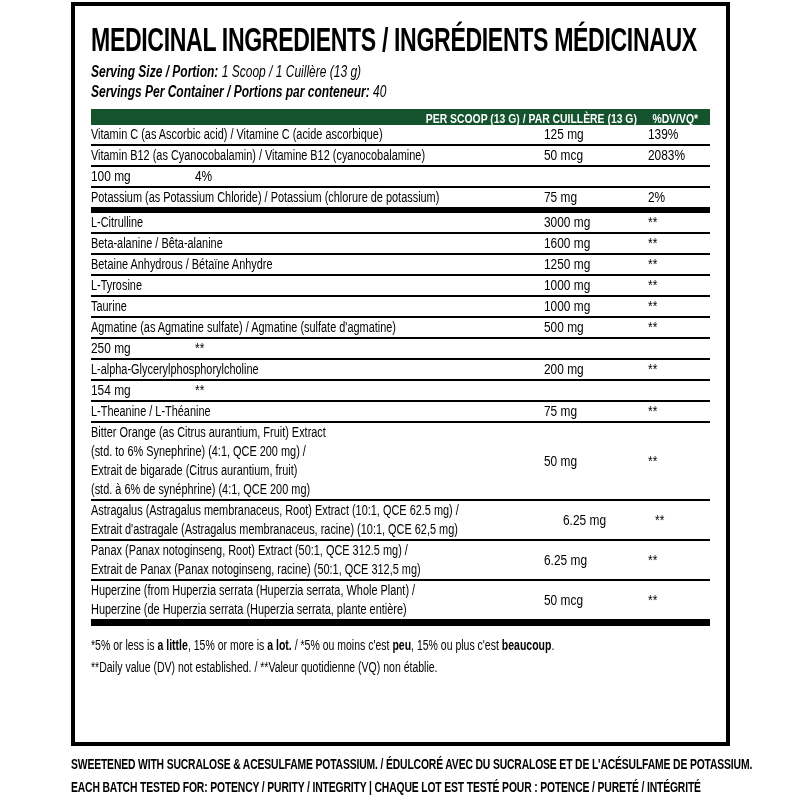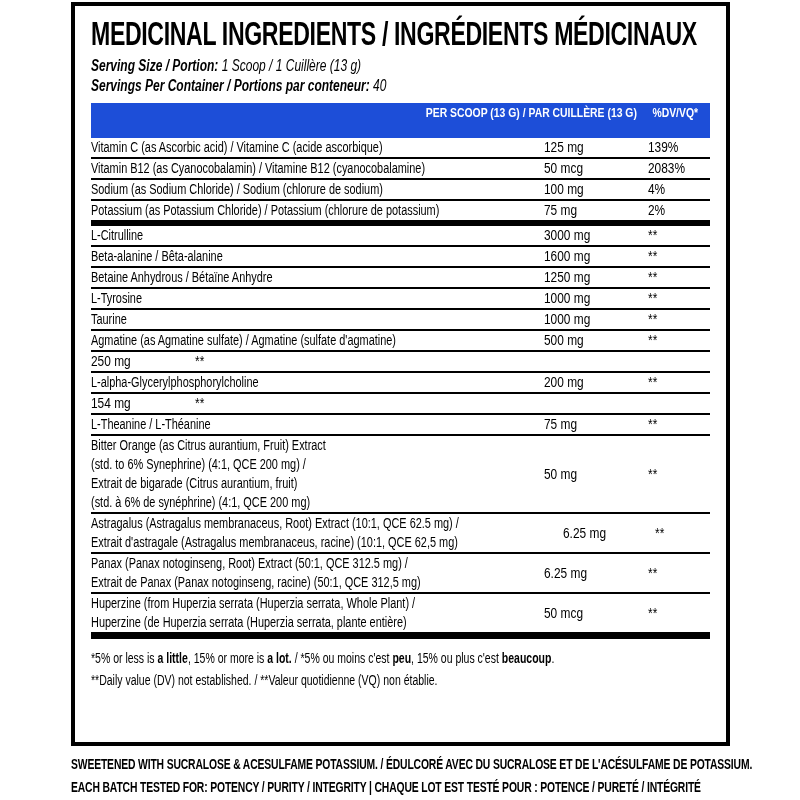--- a/index.html
+++ b/index.html
@@ -1,38 +1,38 @@
 <!DOCTYPE html>
 <html><head>
 <meta charset="utf-8">
 <style>
   * { margin:0; padding:0; box-sizing:border-box; }
   html,body { width:800px; height:800px; background:#ffffff; }
   body { font-family:"Liberation Sans", sans-serif; color:#000; position:relative; }
 
   .label-box {
     position:absolute; left:71px; top:2px; width:659px; height:744px;
-    border:4px solid #000; background:#fff; padding:10px 16px 0 16px;
+    border:4px solid #000; background:#fff; padding:16px 16px 0 16px;
   }
 
   .title {
     font-size:33px; font-weight:bold; white-space:nowrap; line-height:36px;
     transform:scaleX(0.70); transform-origin:left center; width:143%;
     letter-spacing:-0.5px;
   }
 
   .serving-block { margin-top:4px;font-style:italic; }
   .serving-line {
     font-size:16px; line-height:20px; white-space:nowrap;
     transform:scaleX(0.75); transform-origin:left center; width:133%;
   }
   .serving-line .lbl { font-weight:bold; }
 
   .col-header-bar {
-    margin-top:7px; height:35px; background:#1d4ed8; position:relative;
+    margin-top:7px; height:16px; background:#14532d; position:relative;
   }
   .col-header-bar span {
     position:absolute; top:2px; color:#fff; font-weight:bold; font-size:13px;
     white-space:nowrap; line-height:15px;
     transform:scaleX(0.80); transform-origin:right center;
   }
   .col-header-bar .per-scoop { right:73px; }
   .col-header-bar .dv-head   { right:12px; }
 
   .rows { width:100%; }
@@ -96,23 +96,20 @@
         <div class="cell-dv">139%</div>
       </div>
       <div class="row">
         <div class="cell-name">
           <div class="nm">Vitamin B12 (as Cyanocobalamin) / Vitamine B12 (cyanocobalamine)</div>
         </div>
         <div class="cell-amt">50 mcg</div>
         <div class="cell-dv">2083%</div>
       </div>
       <div class="row">
-        <div class="cell-name">
-          <div class="nm">Sodium (as Sodium Chloride) / Sodium (chlorure de sodium)</div>
-        </div>
         <div class="cell-amt">100 mg</div>
         <div class="cell-dv">4%</div>
       </div>
       <div class="row">
         <div class="cell-name">
           <div class="nm">Potassium (as Potassium Chloride) / Potassium (chlorure de potassium)</div>
         </div>
         <div class="cell-amt">75 mg</div>
         <div class="cell-dv">2%</div>
       </div>

